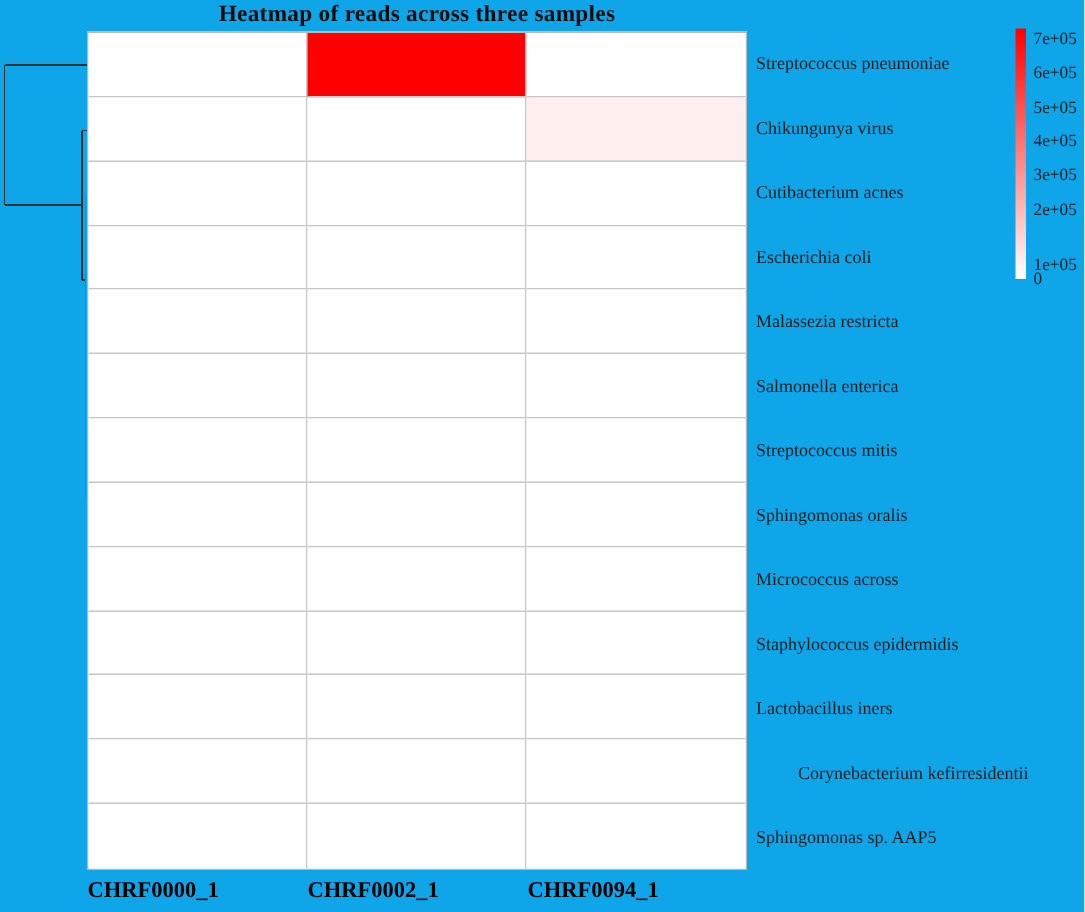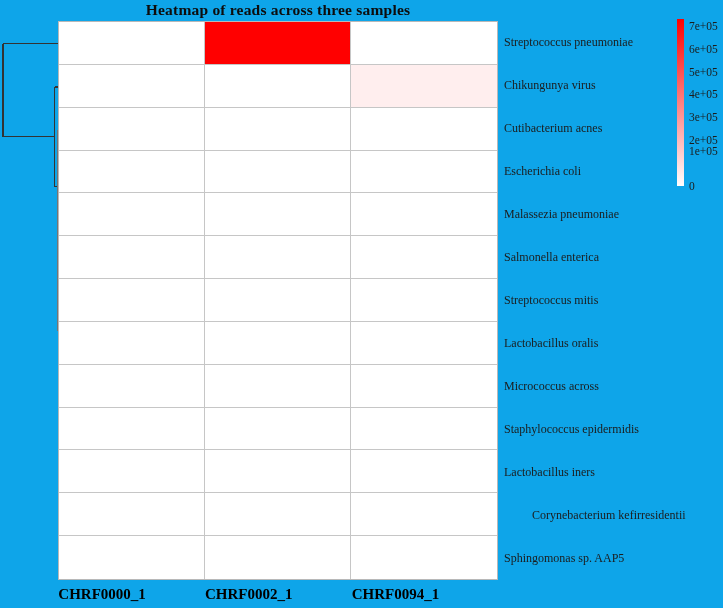--- a/index.html
+++ b/index.html
@@ -94,24 +94,24 @@
       <div class="cell nb" style="background: rgb(255, 255, 255);"></div>
       <div class="cell nb" style="background: rgb(255, 255, 255);"></div>
       <div class="cell nr nb" style="background: rgb(255, 255, 255);"></div>
     </div>
 
   <div id="row-labels">
       <div class="row-label" style="top: 36px;">Streptococcus pneumoniae</div>
       <div class="row-label" style="top: 79px;">Chikungunya virus</div>
       <div class="row-label" style="top: 122px;">Cutibacterium acnes</div>
       <div class="row-label" style="top: 165px;">Escherichia coli</div>
-      <div class="row-label" style="top: 208px;">Malassezia pneumoniae</div>
+      <div class="row-label" style="top: 208px;">Malassezia restricta</div>
       <div class="row-label" style="top: 251px;">Salmonella enterica</div>
       <div class="row-label" style="top: 294px;">Streptococcus mitis</div>
-      <div class="row-label" style="top: 337px;">Lactobacillus oralis</div>
+      <div class="row-label" style="top: 337px;">Sphingomonas oralis</div>
       <div class="row-label" style="top: 380px;">Micrococcus across</div>
       <div class="row-label" style="top: 423px;">Staphylococcus epidermidis</div>
       <div class="row-label" style="top: 466px;">Lactobacillus iners</div>
       <div class="row-label" style="top: 509px; margin-left: 28px;">Corynebacterium kefirresidentii</div>
       <div class="row-label" style="top: 552px;">Sphingomonas sp. AAP5</div>
     </div>
   <div id="col-labels">
       <div class="col-label" style="left: 58.3333px;">CHRF0000_1</div>
       <div class="col-label" style="left: 205px;">CHRF0002_1</div>
       <div class="col-label" style="left: 351.667px;">CHRF0094_1</div>
@@ -119,17 +119,17 @@
 
   <div id="legend">
     <div id="legend-bar" style="background: linear-gradient(rgb(255, 0, 0), rgb(255, 255, 255));"></div>
     <div id="legend-ticks">
         <div class="legend-tick" style="top: 18.863px; left: 689px;">7e+05</div>
         <div class="legend-tick" style="top: 41.7397px; left: 689px;">6e+05</div>
         <div class="legend-tick" style="top: 64.6164px; left: 689px;">5e+05</div>
         <div class="legend-tick" style="top: 87.4932px; left: 689px;">4e+05</div>
         <div class="legend-tick" style="top: 110.37px; left: 689px;">3e+05</div>
         <div class="legend-tick" style="top: 133.247px; left: 689px;">2e+05</div>
-        <div class="legend-tick" style="top: 144px; left: 689px;">1e+05</div>
+        <div class="legend-tick" style="top: 170px; left: 689px;">1e+05</div>
         <div class="legend-tick" style="top: 179px; left: 689px;">0</div>
       </div>
   </div>
 </div>
 
 </body></html>

